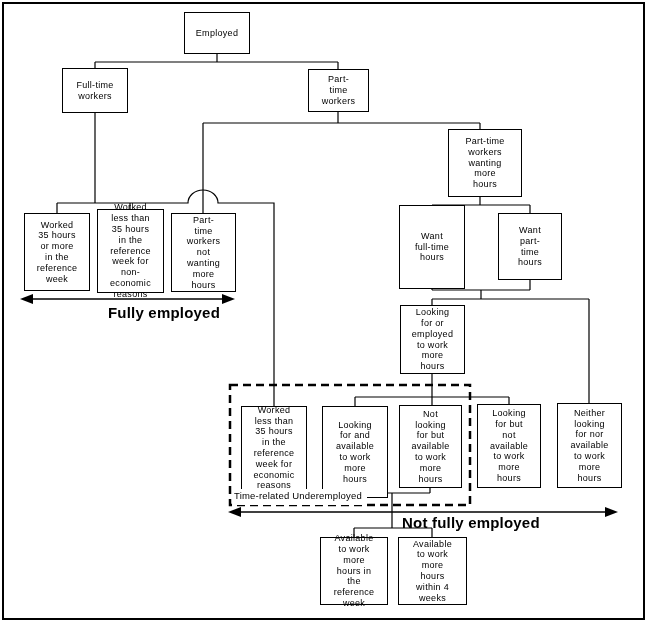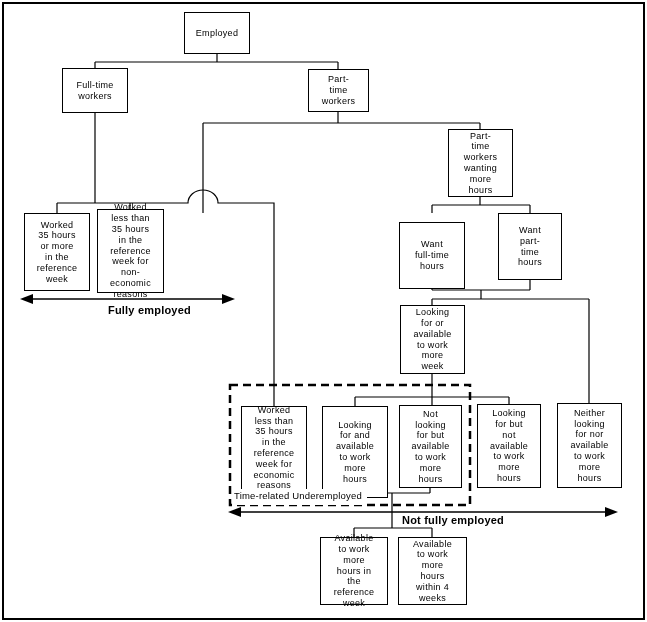--- a/index.html
+++ b/index.html
@@ -9,21 +9,21 @@
   }
   .frame{position:absolute;left:2px;top:2px;width:639px;height:614px;border:2px solid #000;}
   svg.wires{position:absolute;left:0;top:0;width:647px;height:622px;}
   svg.wires *{vector-effect:non-scaling-stroke;}
   .node{
     position:absolute;background:#fff;border:1px solid #000;box-sizing:border-box;
     display:flex;align-items:center;justify-content:center;text-align:center;
     font-size:9px;line-height:1.2;letter-spacing:0.3px;padding:12px;
   }
   .arrow-label{
-    position:absolute;font-weight:bold;font-size:11px;letter-spacing:0.2px;white-space:nowrap;
+    position:absolute;font-weight:bold;font-size:15px;letter-spacing:0.2px;white-space:nowrap;
   }
   .region-label{
     position:absolute;font-size:9.5px;letter-spacing:0.2px;white-space:nowrap;
     background:#fff;padding:1px 5px 4px 1px;
   }
 </style>
 </head>
 <body>
 
 <div id="stage">
@@ -68,28 +68,29 @@
   <div class="node" style="left:184px;top:12px;width:66px;height:42px">Employed</div>
 
   <div class="node" style="left:308px;top:69px;width:61px;height:43px">Part-time workers</div>
 
   <div class="node" style="left:62px;top:68px;width:66px;height:45px">Full-time workers</div>
 
   <div class="node" style="left:24px;top:213px;width:66px;height:78px">Worked 35 hours or more in the reference week</div>
 
   <div class="node" style="left:97px;top:209px;width:67px;height:84px">Worked less than 35 hours in the reference week for non-economic reasons</div>
 
+  <div class="node" style="left:171px;top:213px;width:65px;height:79px">Part-time workers not wanting more hours</div>
 
-  <div class="node" style="left:448px;top:129px;width:65px;height:68px">Part-time workers wanting more hours</div>
+  <div class="node" style="left:448px;top:129px;width:74px;height:68px">Part-time workers wanting more hours</div>
 
-  <div class="node" style="left:399px;top:222px;width:66px;height:67px">Want full-time hours</div>
+  <div class="node" style="left:399px;top:205px;width:66px;height:84px">Want full-time hours</div>
 
   <div class="node" style="left:498px;top:213px;width:64px;height:67px">Want part-time hours</div>
 
-  <div class="node" style="left:400px;top:305px;width:65px;height:69px">Looking for or available to work more week</div>
+  <div class="node" style="left:400px;top:305px;width:65px;height:69px">Looking for or employed to work more hours</div>
 
   <div class="node" style="left:241px;top:406px;width:66px;height:84px">Worked less than 35 hours in the reference week for economic reasons</div>
 
   <div class="node" style="left:322px;top:406px;width:66px;height:92px">Looking for and available to work more hours</div>
 
   <div class="node" style="left:477px;top:404px;width:64px;height:84px">Looking for but not available to work more hours</div>
 
   <div class="node" style="left:399px;top:405px;width:63px;height:83px">Not looking for but available to work more hours</div>
 
   <div class="node" style="left:320px;top:537px;width:68px;height:68px">Available to work more hours in the reference week</div>

